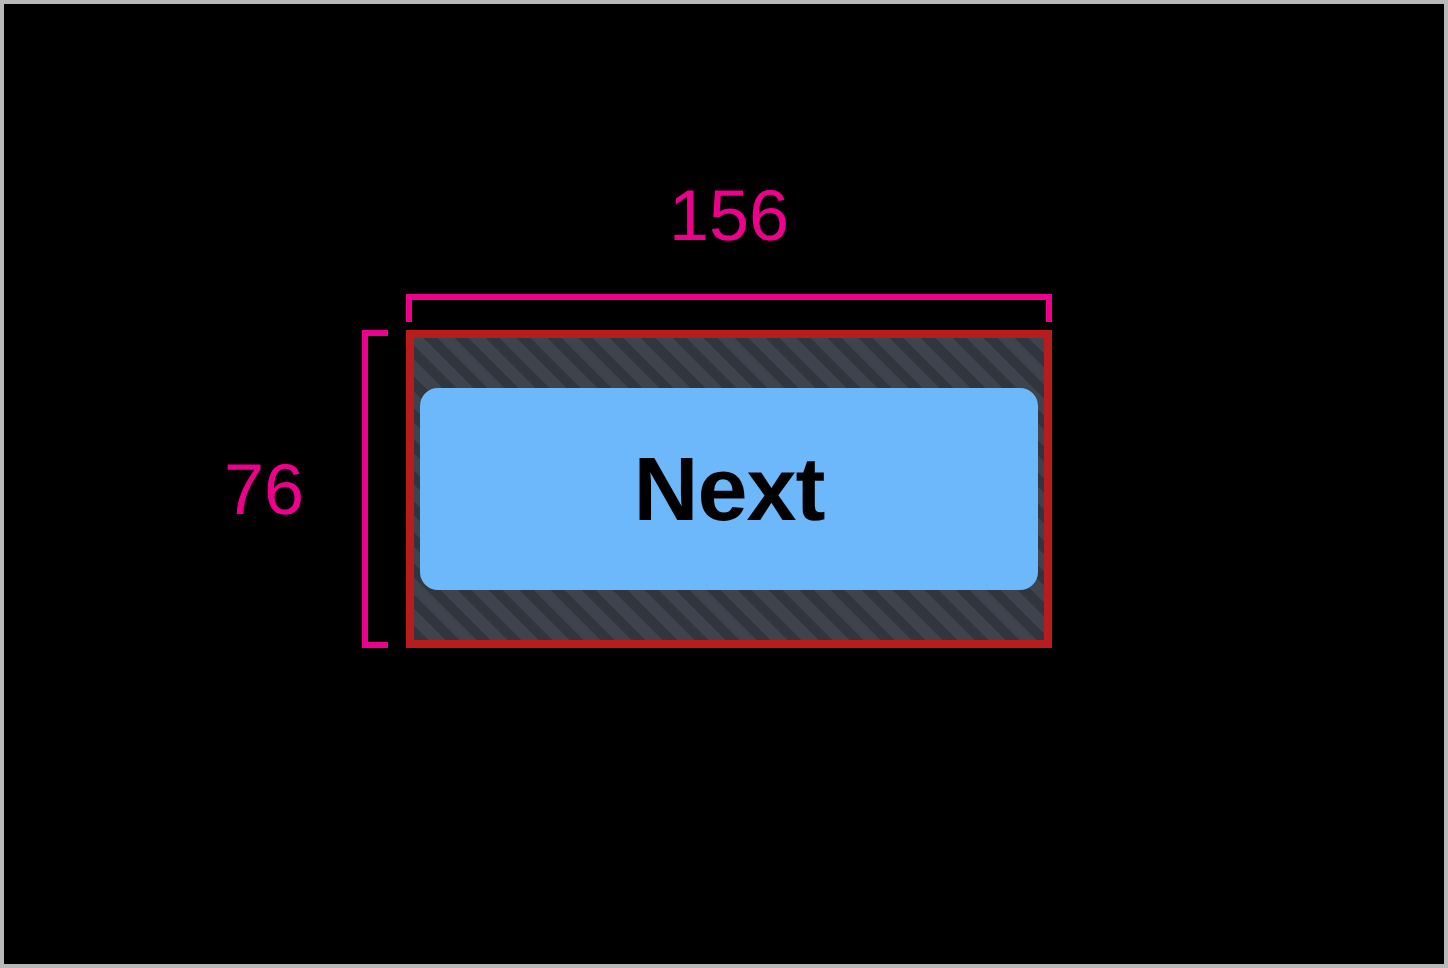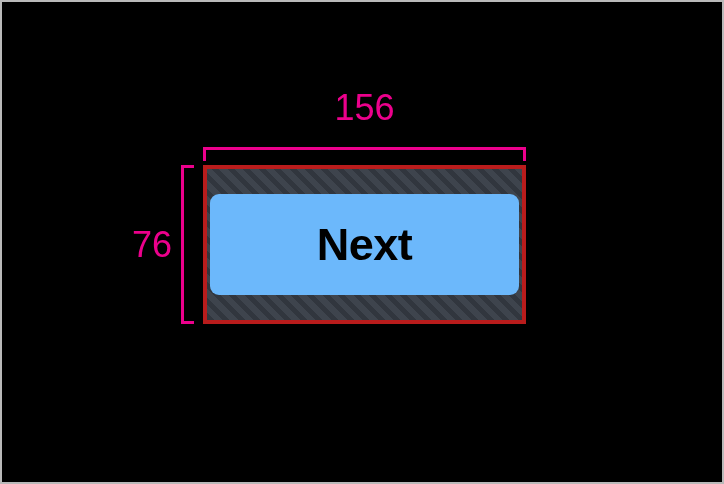--- a/index.html
+++ b/index.html
@@ -109,21 +109,21 @@
     top: 163px;
     width: 13px;
     height: 159px;
     box-sizing: border-box;
     border: 3px solid #ec008c;
     border-right: none;
   }
 
   #height-value {
     position: absolute;
-    left: 100px;
+    left: 80px;
     top: 163px;
     width: 70px;
     height: 159px;
     display: flex;
     align-items: center;
     justify-content: flex-end;
     color: #ec008c;
     font-size: 36px;
     line-height: 1;
     font-family: "Liberation Sans", sans-serif;

